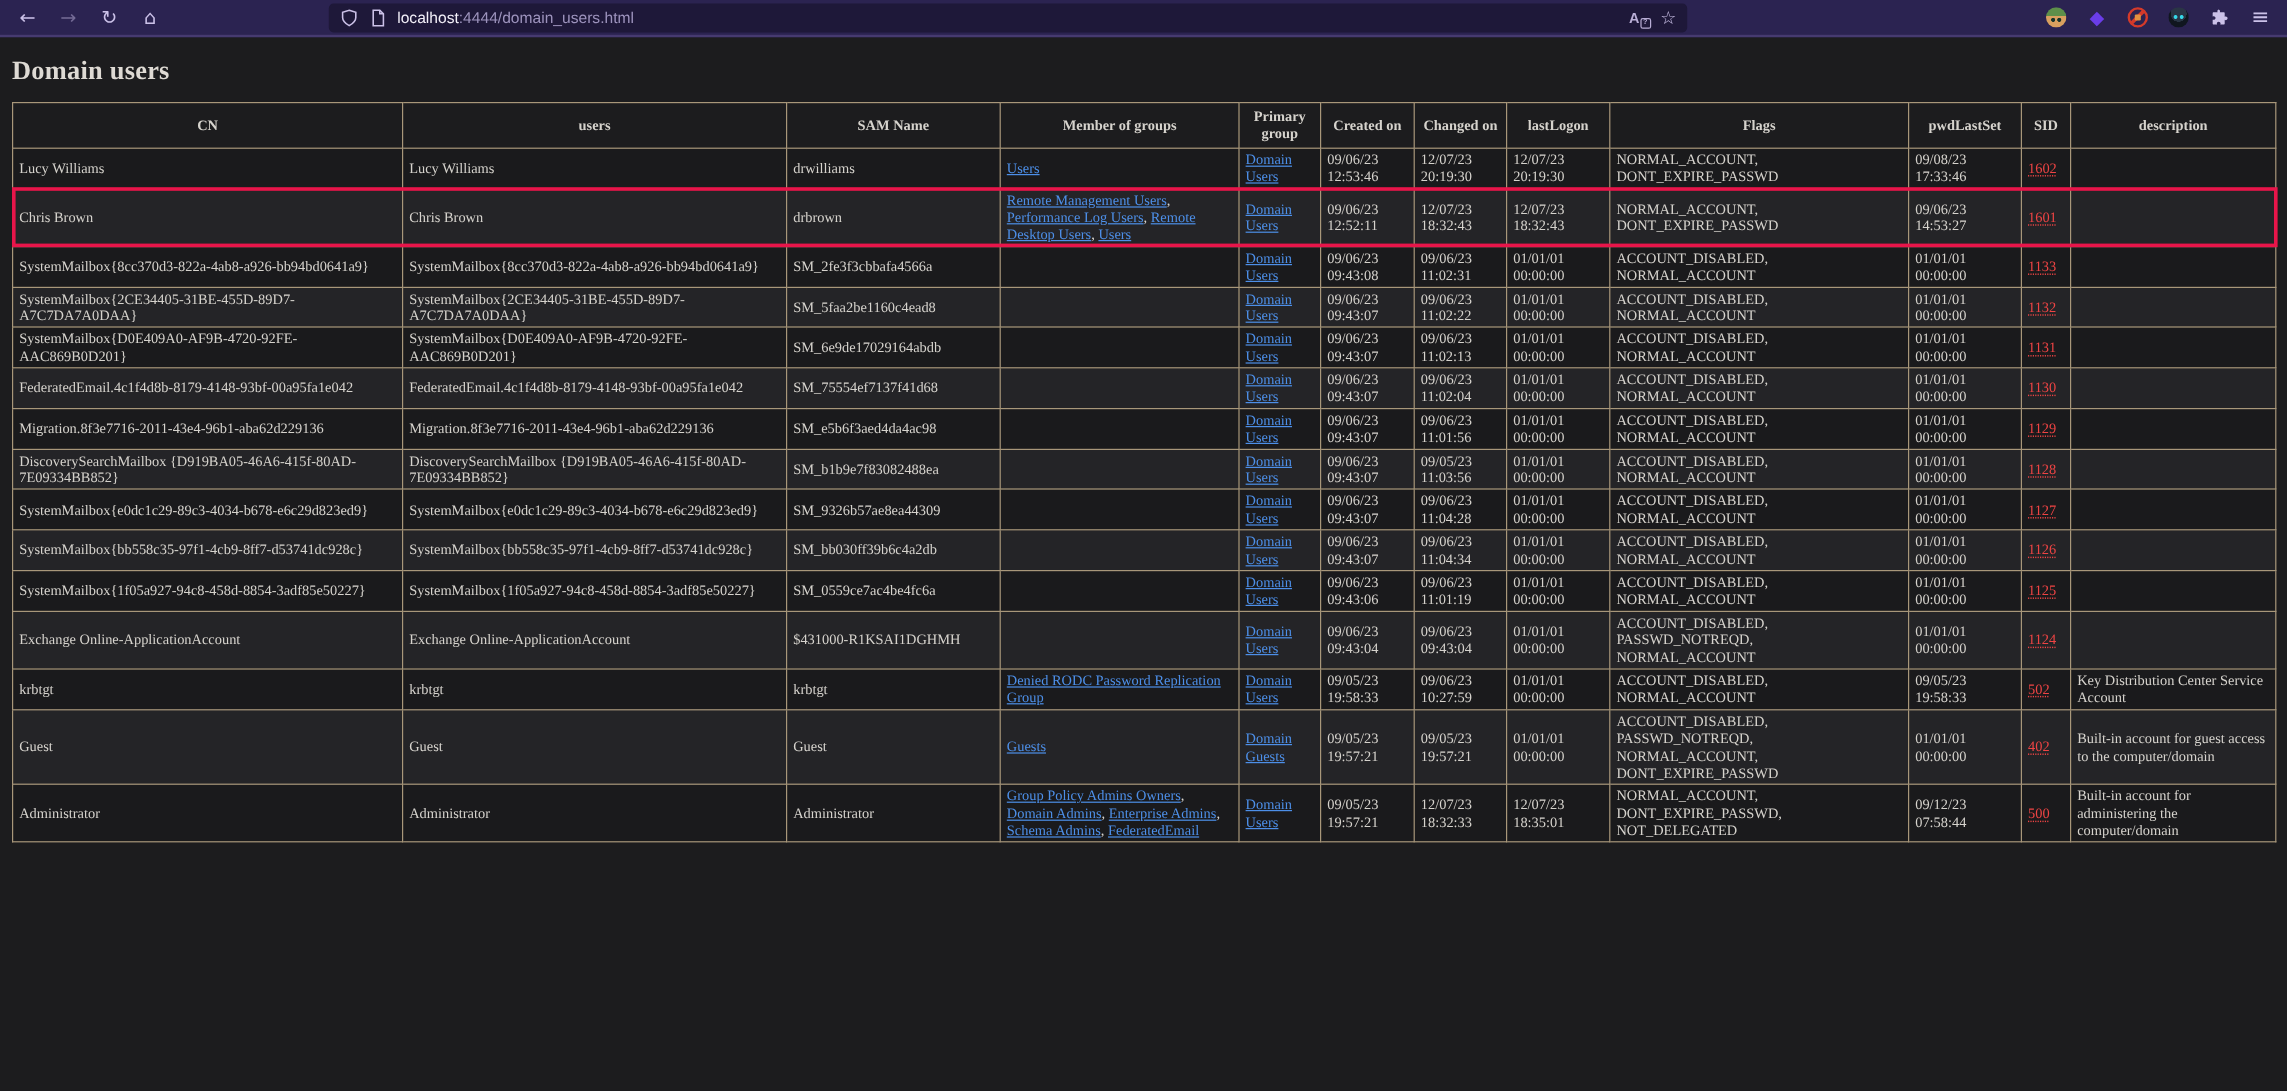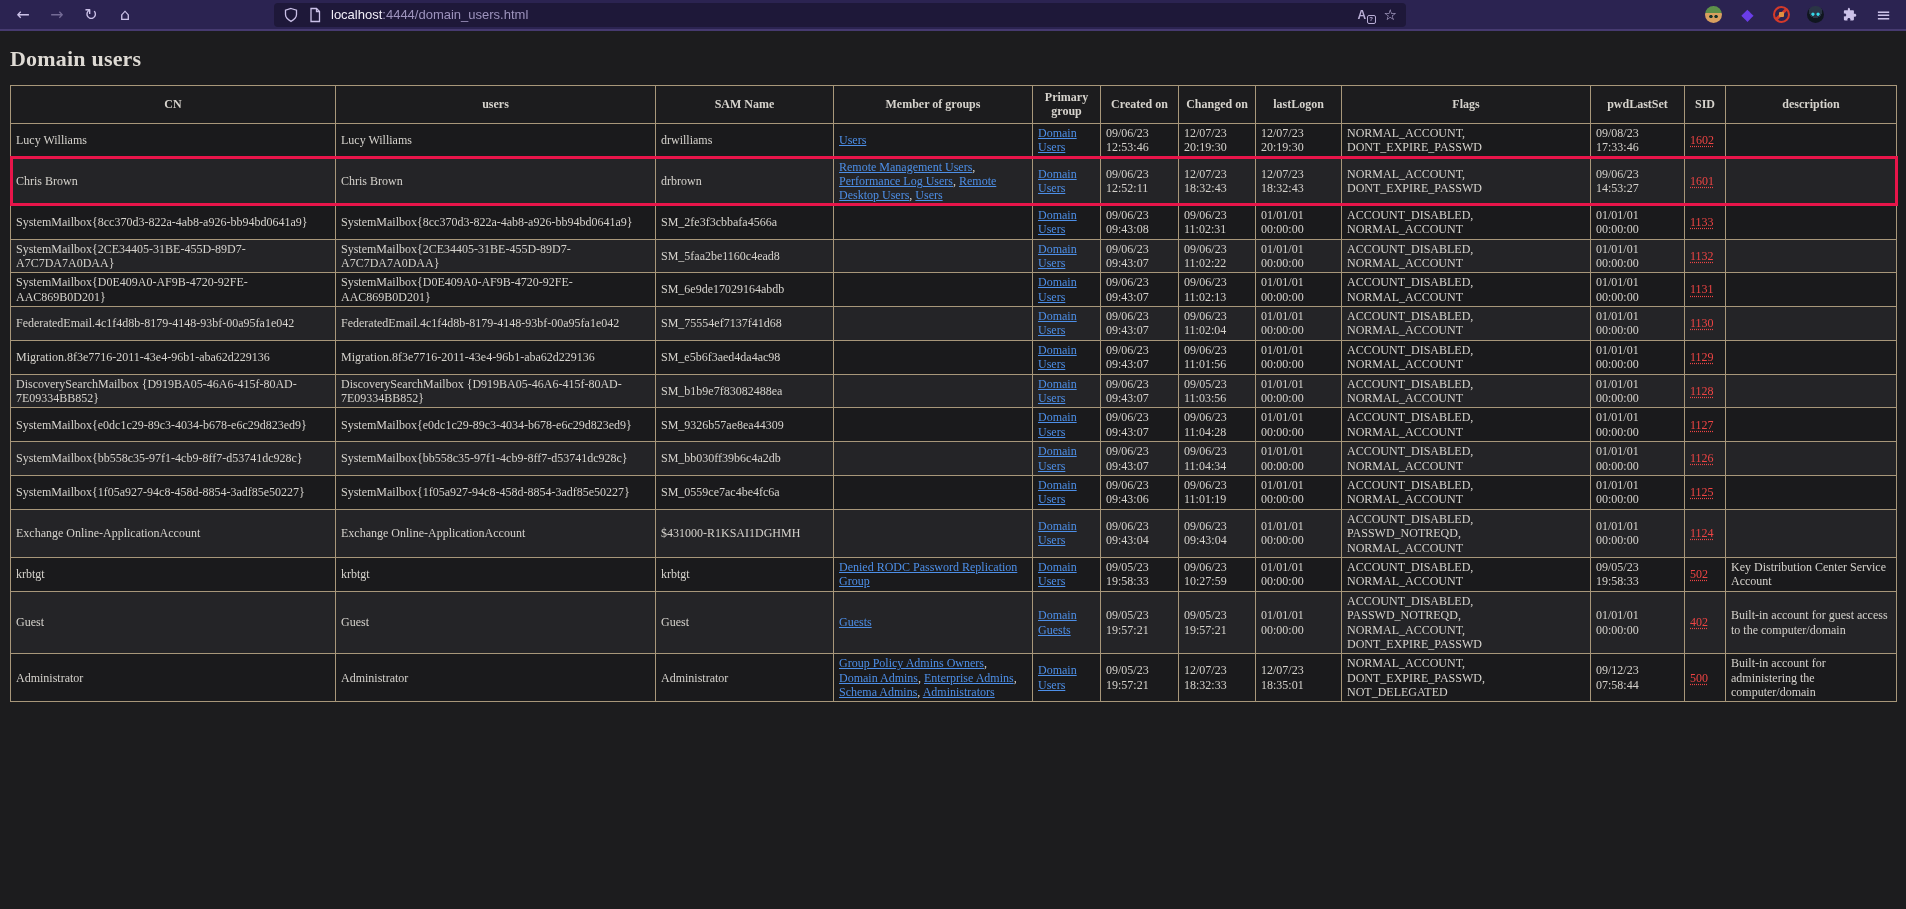--- a/index.html
+++ b/index.html
@@ -411,21 +411,21 @@
             <span class="flag-line">DONT_EXPIRE_PASSWD</span>
           </td>
           <td class="c-pwd_last_set">01/01/01 00:00:00</td>
           <td class="c-sid"><a href="#" class="sid-link">402</a></td>
           <td class="c-description">Built-in account for guest access to the computer/domain</td>
         </tr>
         <tr>
           <td class="c-cn">Administrator</td>
           <td class="c-name">Administrator</td>
           <td class="c-sam">Administrator</td>
-          <td class="c-member_groups"><a href="#">Group Policy Admins Owners</a>, <a href="#">Domain Admins</a>, <a href="#">Enterprise Admins</a>, <a href="#">Schema Admins</a>, <a href="#">Administrators</a></td>
+          <td class="c-member_groups"><a href="#">Group Policy Admins Owners</a>, <a href="#">Domain Admins</a>, <a href="#">Enterprise Admins</a>, <a href="#">Schema Admins</a>, <a href="#">FederatedEmail</a></td>
           <td class="c-primary_group"><a href="#">Domain Users</a></td>
           <td class="c-created">09/05/23 19:57:21</td>
           <td class="c-changed">12/07/23 18:32:33</td>
           <td class="c-last_logon">12/07/23 18:35:01</td>
           <td class="c-flags">
             <span class="flag-line">NORMAL_ACCOUNT,</span>
             <span class="flag-line">DONT_EXPIRE_PASSWD,</span>
             <span class="flag-line">NOT_DELEGATED</span>
           </td>
           <td class="c-pwd_last_set">09/12/23 07:58:44</td>

